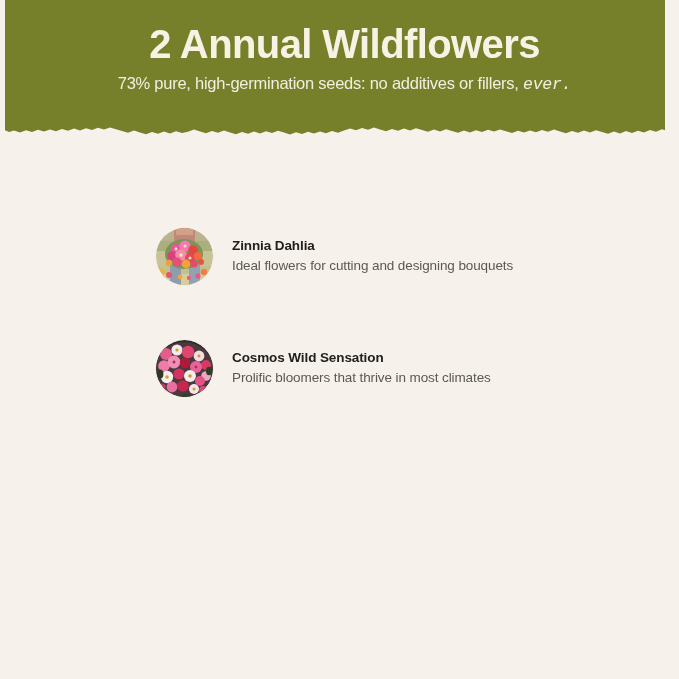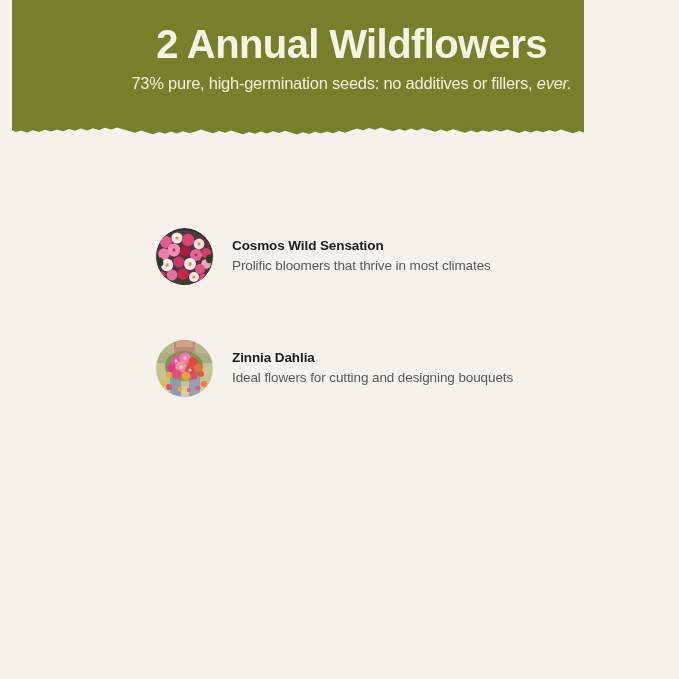--- a/index.html
+++ b/index.html
@@ -12,22 +12,22 @@
     background: #F7F1EC;
     font-family: "Liberation Sans", sans-serif;
     overflow: hidden;
     position: relative;
   }
 
   
   #header-banner {
     position: absolute;
     top: 0;
-    left: 12px;
-    width: 572px;
+    left: 5px;
+    width: 660px;
     height: 142px;
     overflow: hidden;
   }
   #header-banner .banner-fill {
     position: absolute;
     top: 0; left: 0;
     width: 679px;
     height: 142px;
   }
   #header-banner svg {
@@ -57,20 +57,21 @@
     margin: 0;
     padding-top: 7px;
     font-size: 16.5px;
     font-weight: normal;
     line-height: 1.2;
     letter-spacing: -0.25px;
     color: #F3EEDF;
   }
   #page-subtitle .em-word {
     font-style: italic;
+    font-family: Liberation Mono, monospace;
   }
 
   
   #feature-list {
     position: absolute;
     top: 216px;
     left: 156px;
     width: 470px;
   }
   .feature-row {
@@ -154,20 +155,73 @@
   </div>
 
 </div>
 
 <div id="feature-list">
 
   <div class="feature-row">
     <div class="feature-thumb">
       <svg viewBox="0 0 57 57" xmlns="http://www.w3.org/2000/svg">
         <defs>
+          <clipPath id="clipZ">
+              <circle cx="28.5" cy="28.5" r="28.5"></circle>
+            </clipPath>
+        </defs>
+        <g clip-path="url(#clipZ)">
+          <rect width="57" height="57" fill="#C9C296"></rect>
+          <rect y="0" width="57" height="16" fill="#B8B58E"></rect>
+          <rect y="13" width="57" height="10" fill="#A9B07E"></rect>
+          <rect y="38" width="57" height="19" fill="#C2C28E"></rect>
+          <rect y="46" width="57" height="11" fill="#D8CE9C"></rect>
+
+          <rect x="18" y="0" width="21" height="14" fill="#C08876"></rect>
+          <rect x="20" y="0" width="17" height="7" fill="#D3A08A"></rect>
+          <rect x="14" y="36" width="11" height="21" fill="#8D9DAE"></rect>
+          <rect x="33" y="36" width="11" height="21" fill="#93A2B2"></rect>
+
+          <ellipse cx="28" cy="26" rx="19" ry="15" fill="#7E9456"></ellipse>
+          <circle cx="20" cy="21" r="5.2" fill="#E8559A"></circle>
+          <circle cx="29" cy="18" r="5.6" fill="#F279B5"></circle>
+          <circle cx="37" cy="22" r="4.8" fill="#E04A3C"></circle>
+          <circle cx="16" cy="28" r="4.6" fill="#D9407C"></circle>
+          <circle cx="25" cy="27" r="5.8" fill="#F58BA8"></circle>
+          <circle cx="34" cy="30" r="5.0" fill="#E6455E"></circle>
+          <circle cx="42" cy="28" r="4.0" fill="#EE6C42"></circle>
+          <circle cx="21" cy="34" r="4.6" fill="#E74E7E"></circle>
+          <circle cx="30" cy="36" r="4.4" fill="#F0A23C"></circle>
+          <circle cx="38" cy="36" r="3.6" fill="#E34C6B"></circle>
+          <circle cx="13" cy="35" r="3.2" fill="#E8A33E"></circle>
+          <circle cx="45" cy="34" r="3.0" fill="#DE5B41"></circle>
+          <circle cx="29" cy="18" r="1.6" fill="#FBE6A0"></circle>
+          <circle cx="25" cy="27" r="1.7" fill="#FCEEB4"></circle>
+          <circle cx="34" cy="30" r="1.5" fill="#FBE6A0"></circle>
+          <circle cx="20" cy="21" r="1.4" fill="#FDF0C0"></circle>
+
+          <circle cx="6" cy="44" r="3.4" fill="#E9B34A"></circle>
+          <circle cx="13" cy="47" r="3.0" fill="#E2576B"></circle>
+          <circle cx="48" cy="44" r="3.2" fill="#EE7F4A"></circle>
+          <circle cx="42" cy="48" r="2.6" fill="#E45C85"></circle>
+          <circle cx="24" cy="49" r="2.4" fill="#EFA63F"></circle>
+          <circle cx="33" cy="50" r="2.2" fill="#E4637F"></circle>
+        </g>
+      </svg>
+    </div>
+    <div class="feature-text">
+      <div class="feature-name">Zinnia Dahlia</div>
+      <div class="feature-desc">Ideal flowers for cutting and designing bouquets</div>
+    </div>
+  </div>
+
+  <div class="feature-row">
+    <div class="feature-thumb">
+      <svg viewBox="0 0 57 57" xmlns="http://www.w3.org/2000/svg">
+        <defs>
           <clipPath id="clipC">
               <circle cx="28.5" cy="28.5" r="28.5"></circle>
             </clipPath>
         </defs>
         <g clip-path="url(#clipC)">
           <rect width="57" height="57" fill="#2E2A2C"></rect>
           <ellipse cx="28" cy="30" rx="30" ry="28" fill="#4A3A3E"></ellipse>
 
           <circle cx="10" cy="14" r="6.0" fill="#E35C8E"></circle>
           <circle cx="21" cy="10" r="5.6" fill="#F5E9EC"></circle>
@@ -202,66 +256,13 @@
           <ellipse cx="30" cy="57" rx="5.0" ry="3.4" fill="#31402A"></ellipse>
         </g>
       </svg>
     </div>
     <div class="feature-text">
       <div class="feature-name">Cosmos Wild Sensation</div>
       <div class="feature-desc">Prolific bloomers that thrive in most climates</div>
     </div>
   </div>
 
-  <div class="feature-row">
-    <div class="feature-thumb">
-      <svg viewBox="0 0 57 57" xmlns="http://www.w3.org/2000/svg">
-        <defs>
-          <clipPath id="clipZ">
-              <circle cx="28.5" cy="28.5" r="28.5"></circle>
-            </clipPath>
-        </defs>
-        <g clip-path="url(#clipZ)">
-          <rect width="57" height="57" fill="#C9C296"></rect>
-          <rect y="0" width="57" height="16" fill="#B8B58E"></rect>
-          <rect y="13" width="57" height="10" fill="#A9B07E"></rect>
-          <rect y="38" width="57" height="19" fill="#C2C28E"></rect>
-          <rect y="46" width="57" height="11" fill="#D8CE9C"></rect>
-
-          <rect x="18" y="0" width="21" height="14" fill="#C08876"></rect>
-          <rect x="20" y="0" width="17" height="7" fill="#D3A08A"></rect>
-          <rect x="14" y="36" width="11" height="21" fill="#8D9DAE"></rect>
-          <rect x="33" y="36" width="11" height="21" fill="#93A2B2"></rect>
-
-          <ellipse cx="28" cy="26" rx="19" ry="15" fill="#7E9456"></ellipse>
-          <circle cx="20" cy="21" r="5.2" fill="#E8559A"></circle>
-          <circle cx="29" cy="18" r="5.6" fill="#F279B5"></circle>
-          <circle cx="37" cy="22" r="4.8" fill="#E04A3C"></circle>
-          <circle cx="16" cy="28" r="4.6" fill="#D9407C"></circle>
-          <circle cx="25" cy="27" r="5.8" fill="#F58BA8"></circle>
-          <circle cx="34" cy="30" r="5.0" fill="#E6455E"></circle>
-          <circle cx="42" cy="28" r="4.0" fill="#EE6C42"></circle>
-          <circle cx="21" cy="34" r="4.6" fill="#E74E7E"></circle>
-          <circle cx="30" cy="36" r="4.4" fill="#F0A23C"></circle>
-          <circle cx="38" cy="36" r="3.6" fill="#E34C6B"></circle>
-          <circle cx="13" cy="35" r="3.2" fill="#E8A33E"></circle>
-          <circle cx="45" cy="34" r="3.0" fill="#DE5B41"></circle>
-          <circle cx="29" cy="18" r="1.6" fill="#FBE6A0"></circle>
-          <circle cx="25" cy="27" r="1.7" fill="#FCEEB4"></circle>
-          <circle cx="34" cy="30" r="1.5" fill="#FBE6A0"></circle>
-          <circle cx="20" cy="21" r="1.4" fill="#FDF0C0"></circle>
-
-          <circle cx="6" cy="44" r="3.4" fill="#E9B34A"></circle>
-          <circle cx="13" cy="47" r="3.0" fill="#E2576B"></circle>
-          <circle cx="48" cy="44" r="3.2" fill="#EE7F4A"></circle>
-          <circle cx="42" cy="48" r="2.6" fill="#E45C85"></circle>
-          <circle cx="24" cy="49" r="2.4" fill="#EFA63F"></circle>
-          <circle cx="33" cy="50" r="2.2" fill="#E4637F"></circle>
-        </g>
-      </svg>
-    </div>
-    <div class="feature-text">
-      <div class="feature-name">Zinnia Dahlia</div>
-      <div class="feature-desc">Ideal flowers for cutting and designing bouquets</div>
-    </div>
-  </div>
-
 </div>
 
 </body></html>

